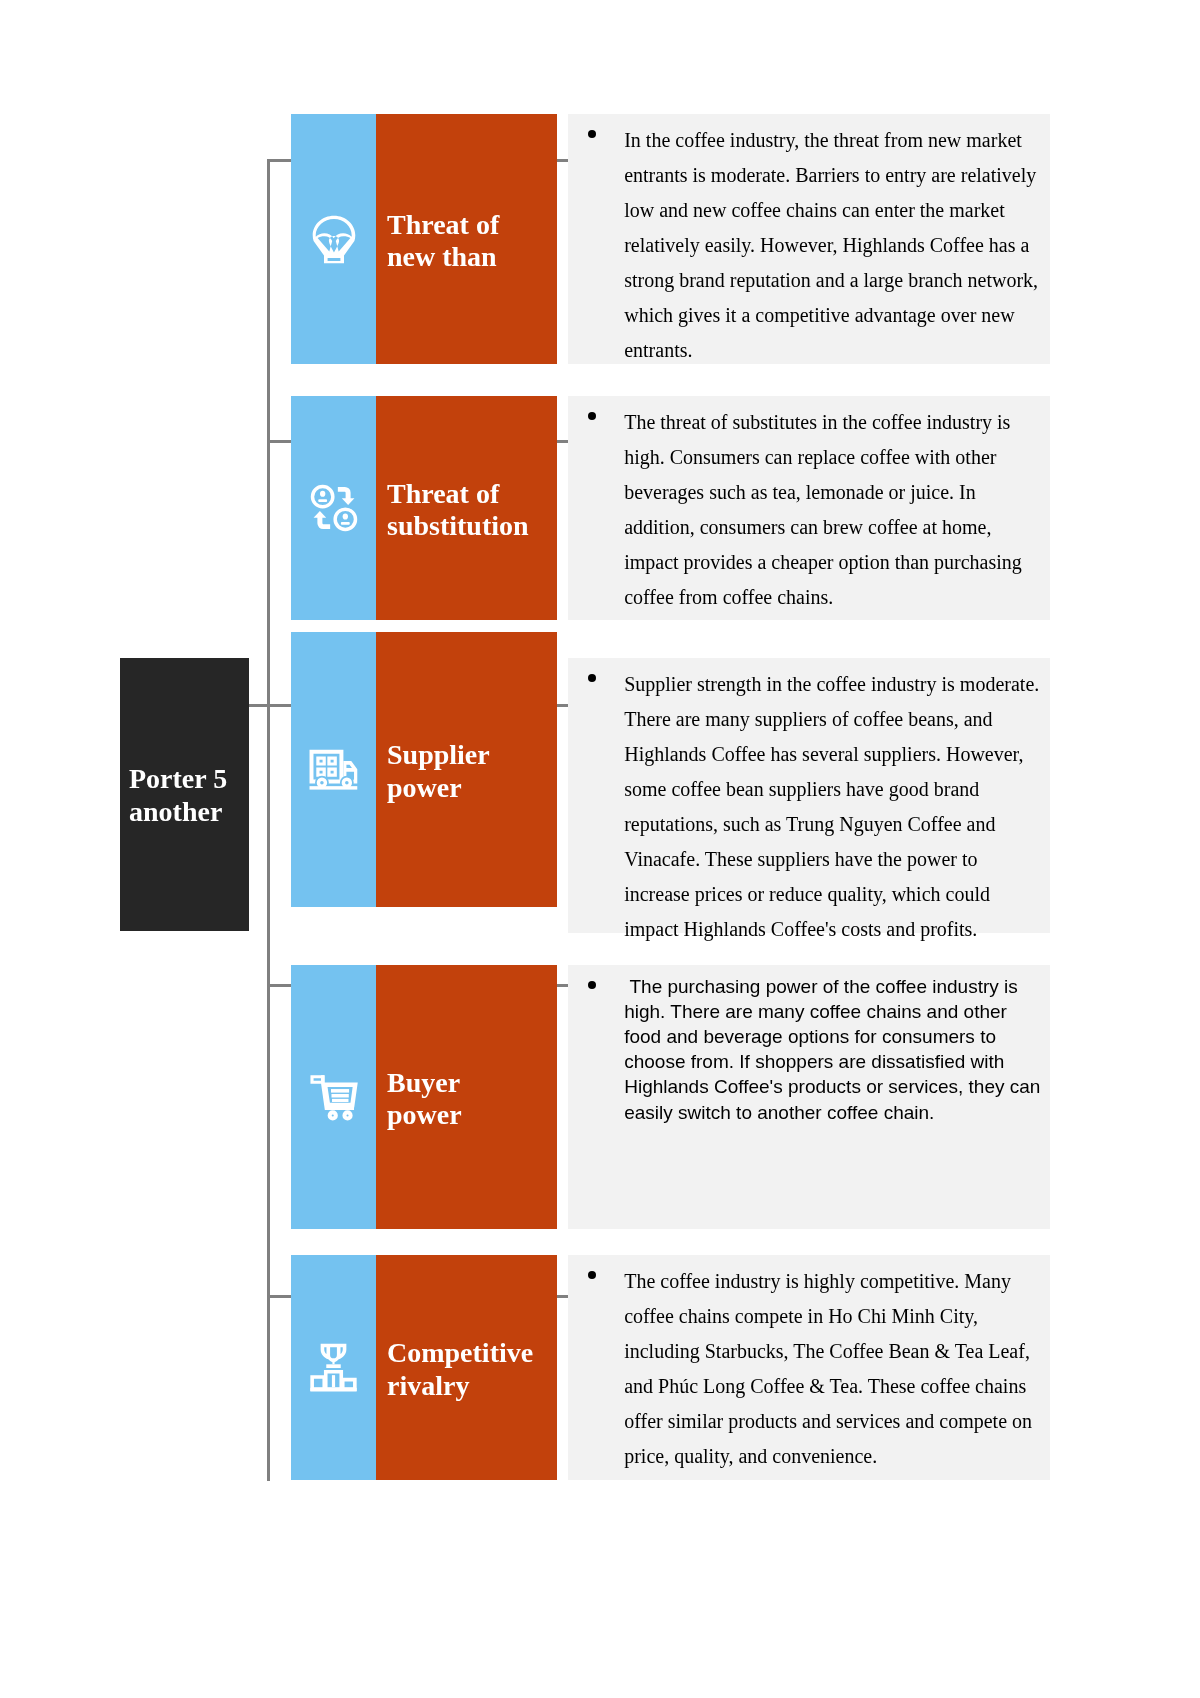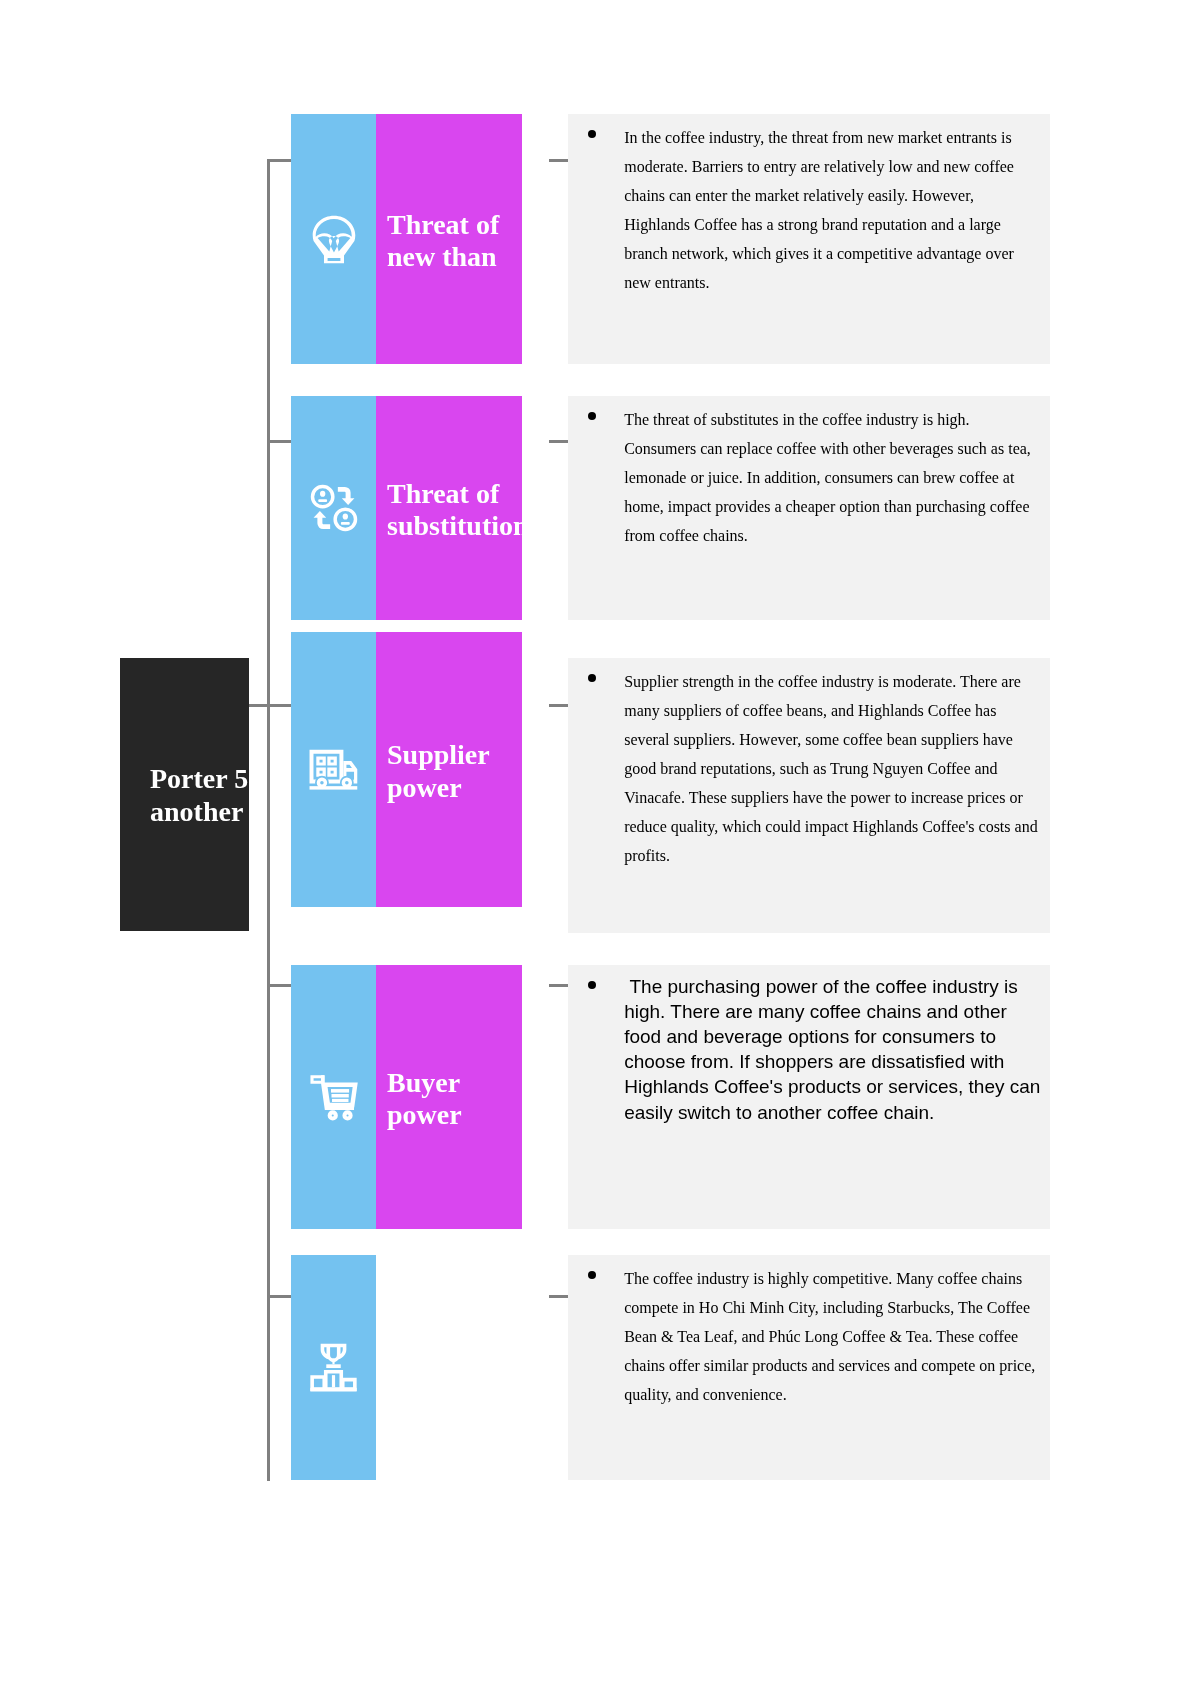--- a/index.html
+++ b/index.html
@@ -4,34 +4,34 @@
 <title>Porter 5 forces</title>
 <style>
   html,body{margin:0;padding:0;background:#fff;}
   body{width:1200px;height:1698px;overflow:hidden;font-family:"Liberation Serif",serif;
         -webkit-font-smoothing:antialiased;-moz-osx-font-smoothing:grayscale;}
   #canvas{position:relative;width:1200px;height:1698px;background:#fff;}
   .connector{position:absolute;background:#808080;}
   .center-box{position:absolute;left:120px;top:658px;width:129px;height:273px;background:#262626;}
   .center-label{position:absolute;left:9px;top:1px;width:120px;height:273px;
                 display:flex;flex-direction:column;justify-content:center;
-                color:#fff;font-weight:bold;font-size:28px;line-height:32.2px;transform:translateZ(0);margin-left:21px;}
+                color:#fff;font-weight:bold;font-size:28px;line-height:32.2px;transform:translateZ(0);}
   .force-row{position:absolute;left:291px;width:258px;}
   .icon-pane{position:absolute;left:0;top:0;width:85px;height:100%;background:#74C2F0;
              display:flex;align-items:center;justify-content:center;}
   .icon-pane svg{display:block;}
-  .title-pane{position:absolute;left:85px;top:0;width:146px;height:100%;background:#d946ef;
+  .title-pane{position:absolute;left:85px;top:0;width:181px;height:100%;background:#c2410c;
               display:flex;flex-direction:column;justify-content:center;padding-top:4px;
               box-sizing:border-box;}
   .force-title{color:#fff;font-weight:bold;font-size:28.0px;line-height:32.2px;
                padding-left:11px;white-space:nowrap;transform:translateZ(0);}
   .text-pane{position:absolute;left:568px;width:482px;background:#F2F2F2;}
   .bullet{position:absolute;left:19.5px;top:16px;width:8px;height:8px;border-radius:50%;background:#000;}
   .body-text{position:absolute;left:56.2px;top:9.1px;width:418px;color:#000000;
-             font-size:16px;line-height:29px;text-align:left;transform:translateZ(0);}
+             font-size:20px;line-height:35px;text-align:left;transform:translateZ(0);}
   .body-text.sans{font-family:"Liberation Sans",sans-serif;font-size:19px;line-height:25.1px;width:422px;white-space:pre-wrap;}
 </style>
 </head>
 <body>
 
 <div id="canvas">
   <div class="connector" style="left:266.5px;top:158.5px;width:3.2px;height:1322px;"></div>
   <div class="connector" style="left:266.5px;top:159px;width:25.5px;height:3.2px;"></div>
   <div class="connector" style="left:266.5px;top:440px;width:25.5px;height:3.2px;"></div>
   <div class="connector" style="left:248px;top:704px;width:44px;height:3.2px;"></div>
@@ -159,18 +159,22 @@
               <rect x="17.2" y="21" width="13.6" height="3.5"></rect>
               <path fill-rule="evenodd" d="M15 26.3h18V46H15Zm3.4 3.4v12.9h11.2V29.7Z"></path>
               <path fill-rule="evenodd" d="M2.2 31.2H17V46H2.2Zm3.4 3.4v8h8v-8Z"></path>
               <path fill-rule="evenodd" d="M31 33.7h14.8V46H31Zm3.4 3.4v5.5h8v-5.5Z"></path>
               <rect x="2.2" y="43.1" width="43.6" height="3.5"></rect>
               <rect x="22.5" y="31.2" width="3" height="11.4"></rect>
             </g>
           </svg>
         </span>
     </div>
+    <div class="title-pane">
+      <div class="force-title">Competitive</div>
+      <div class="force-title">rivalry</div>
+    </div>
   </div>
   <div class="text-pane" style="top:1255px;height:225px;">
     <span class="bullet"></span>
     <div class="body-text">The coffee industry is highly competitive. Many coffee chains compete in Ho Chi Minh City, including Starbucks, The Coffee Bean &amp; Tea Leaf, and Phúc Long Coffee &amp; Tea. These coffee chains offer similar products and services and compete on price, quality, and convenience.</div>
   </div>
 </div>
 
 </body></html>

